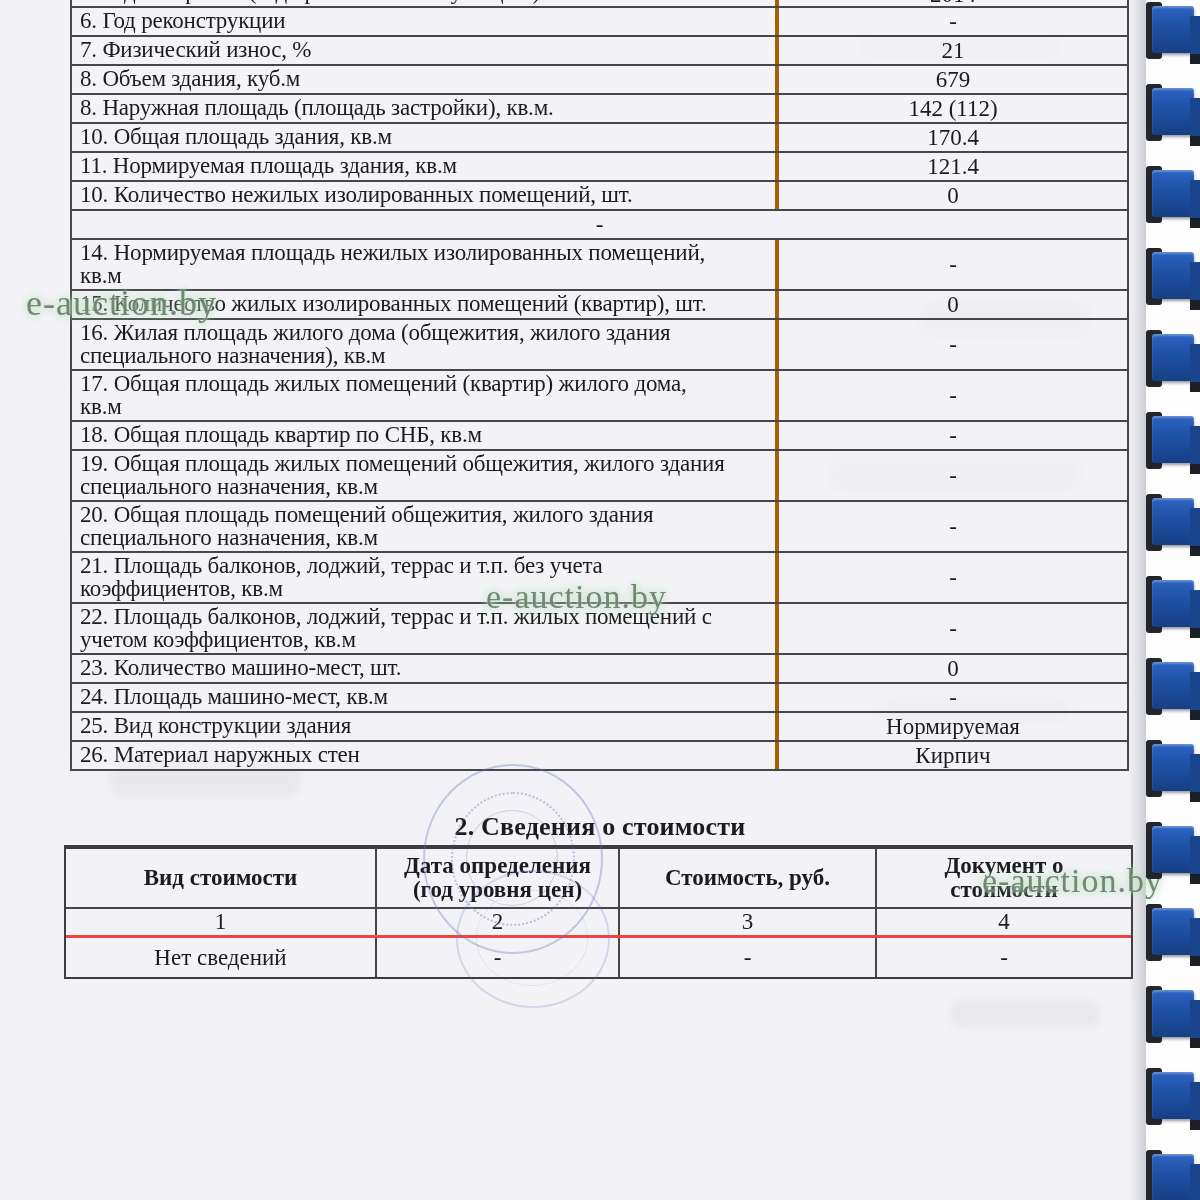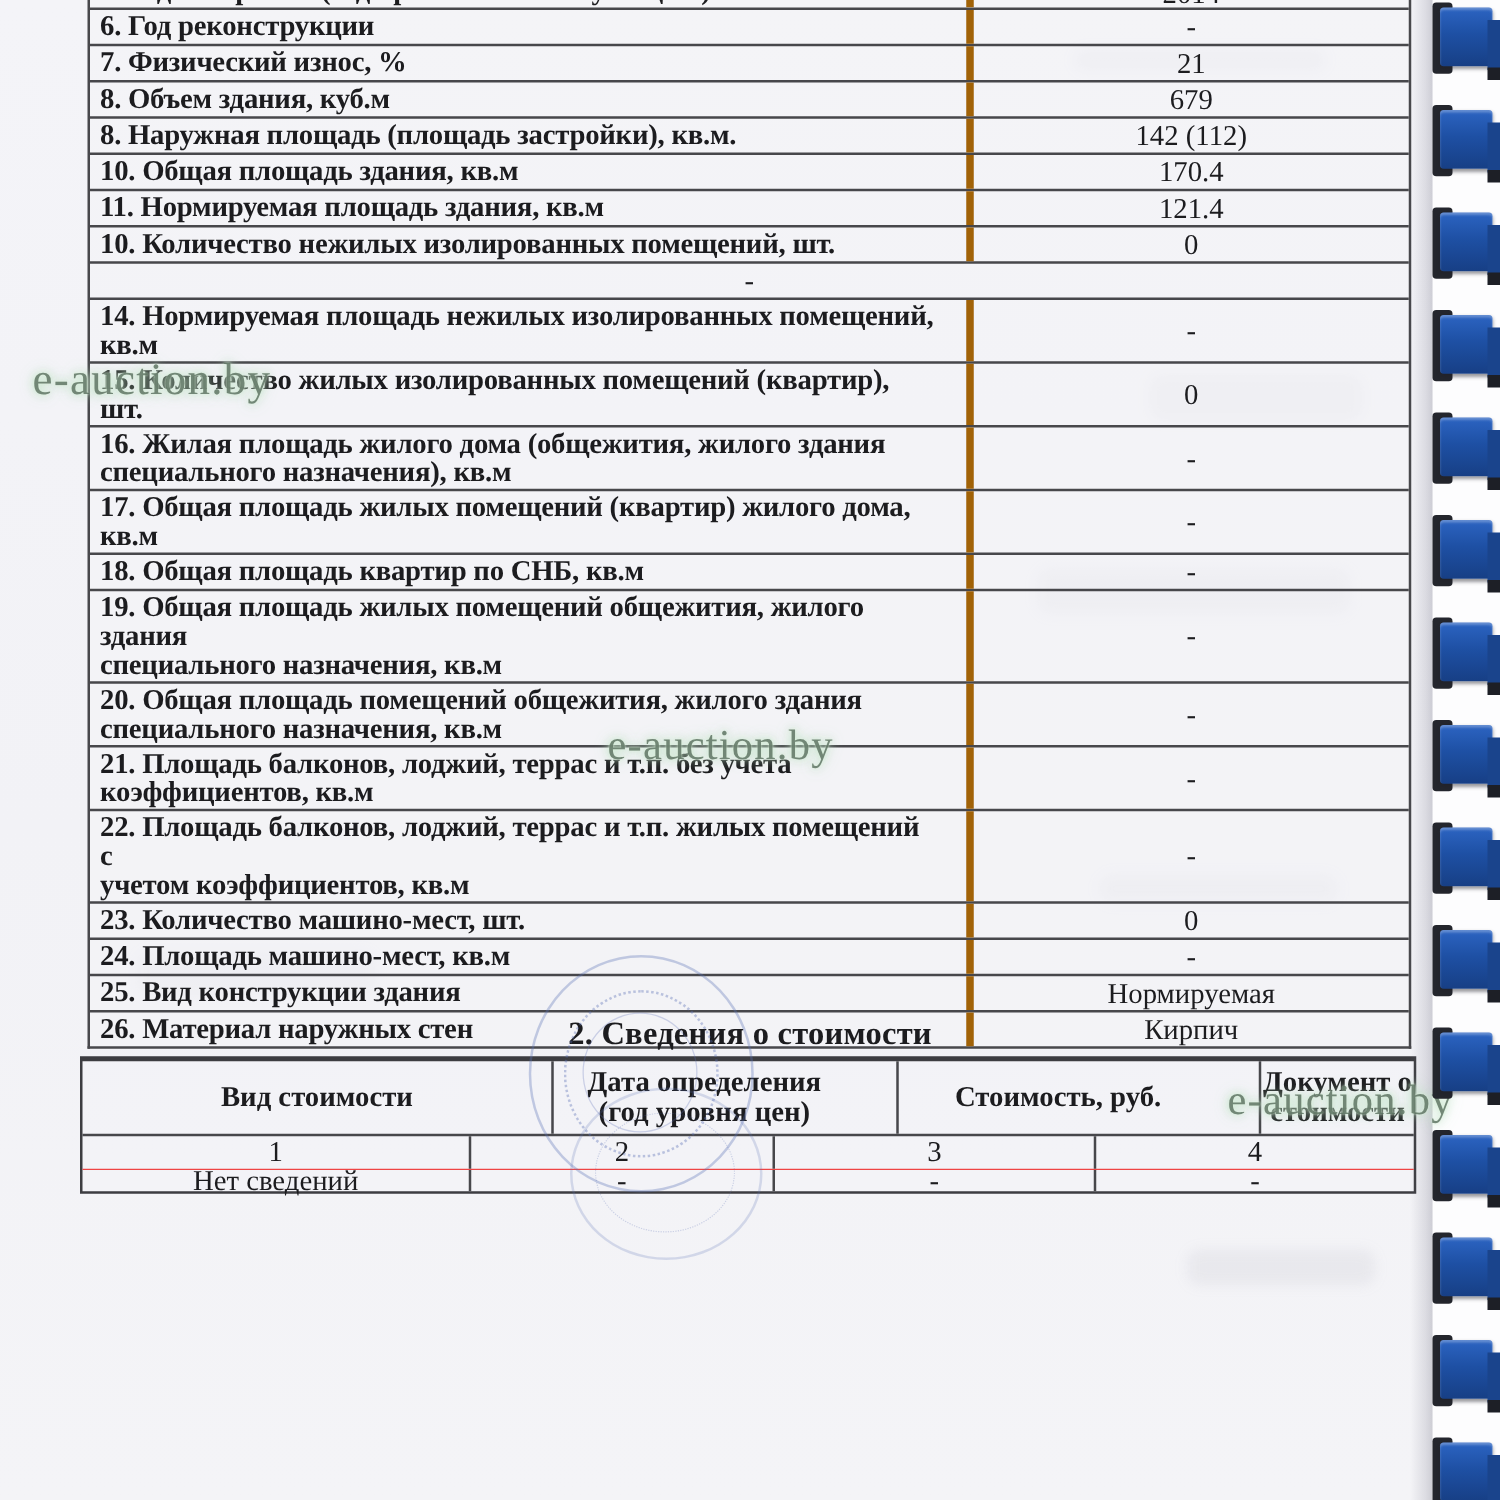--- a/index.html
+++ b/index.html
@@ -10,42 +10,42 @@
   .paper-edge{position:absolute;left:1128px;top:0;width:18px;height:1200px;
          background:linear-gradient(to right,rgba(120,120,140,0) 0%,rgba(110,110,130,0.18) 70%,rgba(90,90,110,0.25) 100%);}
   .smudge{position:absolute;background:rgba(140,140,158,0.10);filter:blur(5px);border-radius:10px;}
 
   
   .t1{position:absolute;left:70px;top:-25px;width:1059px;box-sizing:border-box;
       border-left:2px solid #48484c;border-right:2px solid #48484c;border-bottom:2px solid #48484c;
       background:rgba(243,243,247,0.6);}
   .t1row{display:flex;min-height:29px;border-top:2px solid #47474b;box-sizing:border-box;}
   .t1row.partial{min-height:30px;border-top:none;overflow:hidden;}
-  .t1label{flex:0 0 707px;box-sizing:border-box;border-right:6px solid #a16207;
-           padding:1px 24px 2px 8px;font-size:23px;line-height:23px;white-space:pre-line;letter-spacing:-0.2px;font-weight:bold;}
+  .t1label{flex:0 0 707px;box-sizing:border-box;border-right:4px solid #a16207;
+           padding:1px 24px 2px 8px;font-size:23px;line-height:23px;white-space:pre-line;letter-spacing:-0.2px;}
   .t1value{flex:1;display:flex;align-items:center;justify-content:center;
            font-size:23px;line-height:22px;text-align:center;}
   .t1row.partial .t1label{padding-top:5px;white-space:nowrap;overflow:hidden;}
   .t1row.partial .t1value{align-items:flex-start;padding-top:9px;line-height:22px;}
 
   
   .s2title{position:absolute;left:70px;top:812px;width:1060px;text-align:center;
            font-size:26px;font-weight:bold;letter-spacing:0.2px;}
   .t2{position:absolute;left:64px;top:845px;width:1069px;box-sizing:border-box;
       border:2px solid #3d3d41;border-top-width:4px;background:rgba(243,243,247,0.55);}
   .t2row{display:flex;box-sizing:border-box;}
   .t2row.head{height:58px;}
   .t2row.nums{height:28px;border-top:2px solid #47474b;}
-  .t2row.data{height:18px;border-top:1px solid #ef4444;}
+  .t2row.data{height:42px;border-top:3px solid #ef4444;}
   .t2cell{box-sizing:border-box;display:flex;align-items:center;justify-content:center;
           text-align:center;font-size:23px;line-height:24px;border-left:2px solid #47474b;}
   .t2cell:first-child{border-left:none;}
   .t2cell.c0{flex:0 0 309px;} .t2cell.c1{flex:0 0 243px;}
   .t2cell.c2{flex:0 0 257px;} .t2cell.c3{flex:1;}
-  .t2row.head .t2cell{font-weight:bold;white-space:pre-line;margin-left:33px;}
+  .t2row.head .t2cell{font-weight:bold;white-space:pre-line;}
 
   
   .wm{position:absolute;font-size:36px;letter-spacing:1px;color:rgba(84,106,90,0.78);
       text-shadow:0 0 2px rgba(215,238,215,0.95),0 0 7px rgba(190,228,196,0.95),0 0 12px rgba(190,228,196,0.8);
       z-index:4;white-space:nowrap;}
 
   
   .stamp{position:absolute;left:408px;top:752px;width:230px;height:260px;z-index:1;
          filter:blur(0.4px);pointer-events:none;}
   .stamp .ring{position:absolute;border-radius:50%;}

